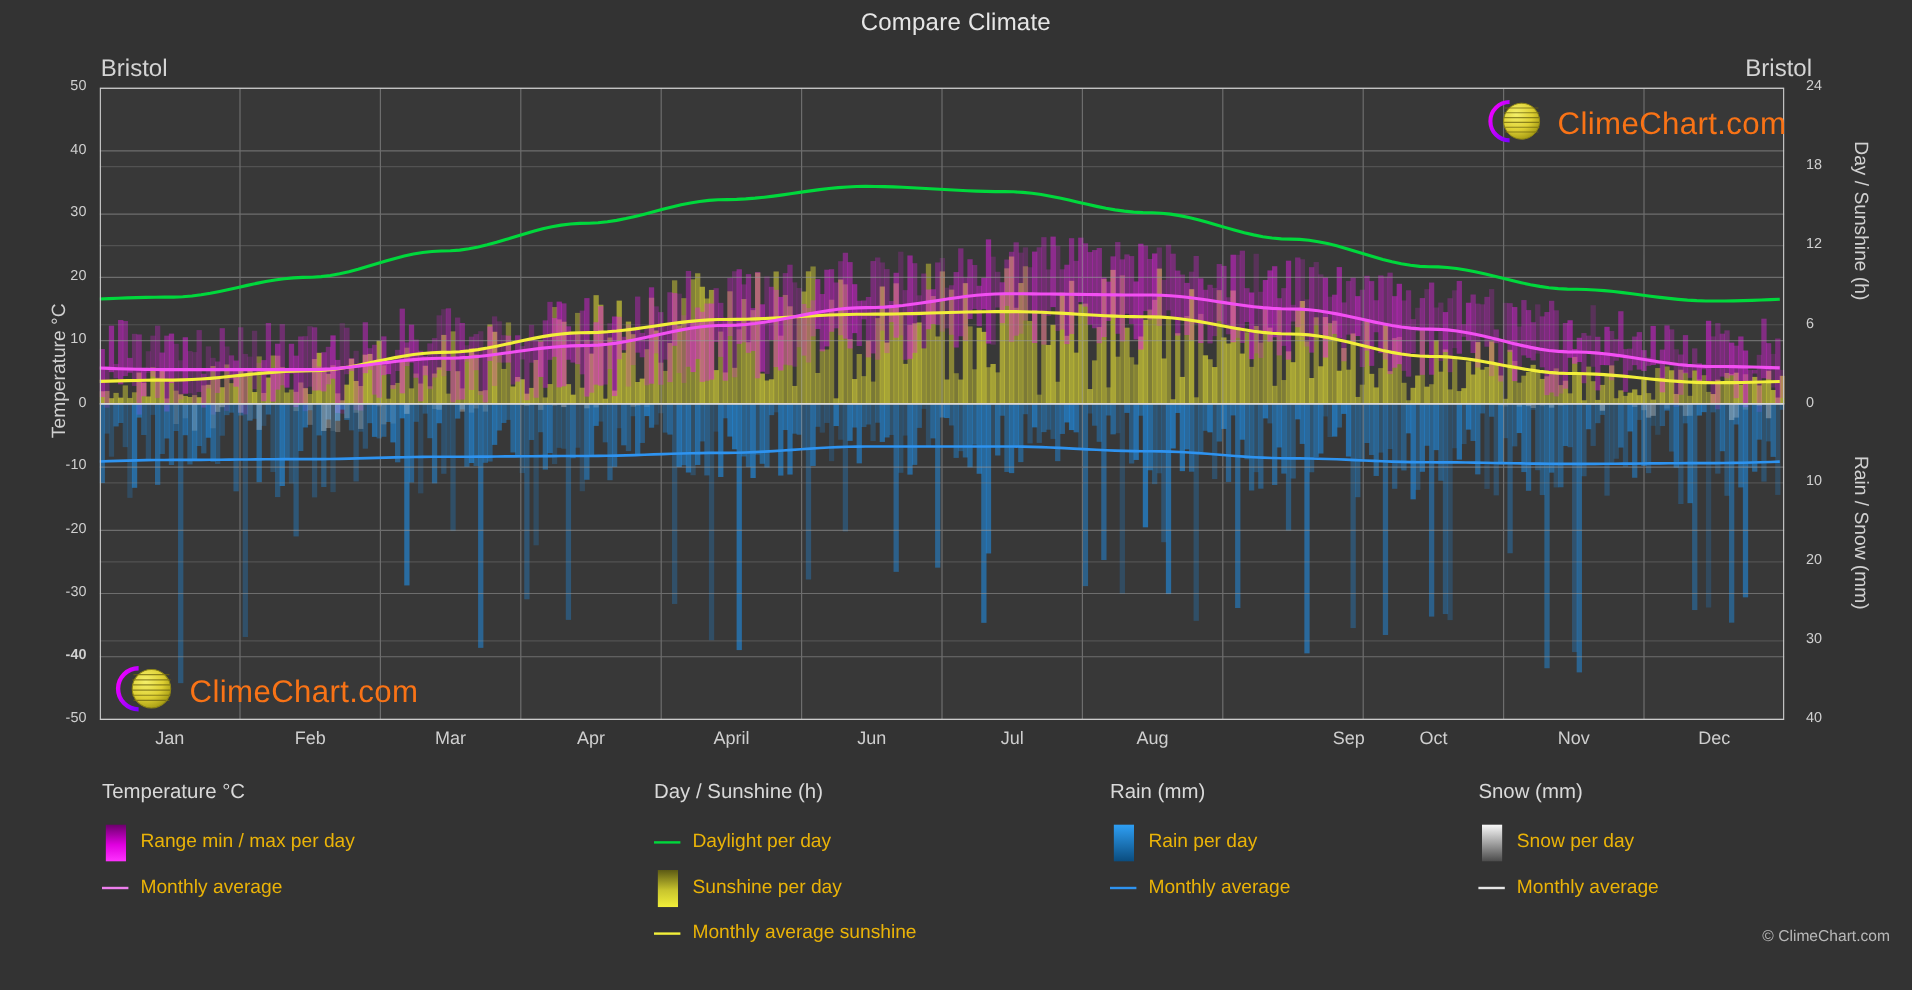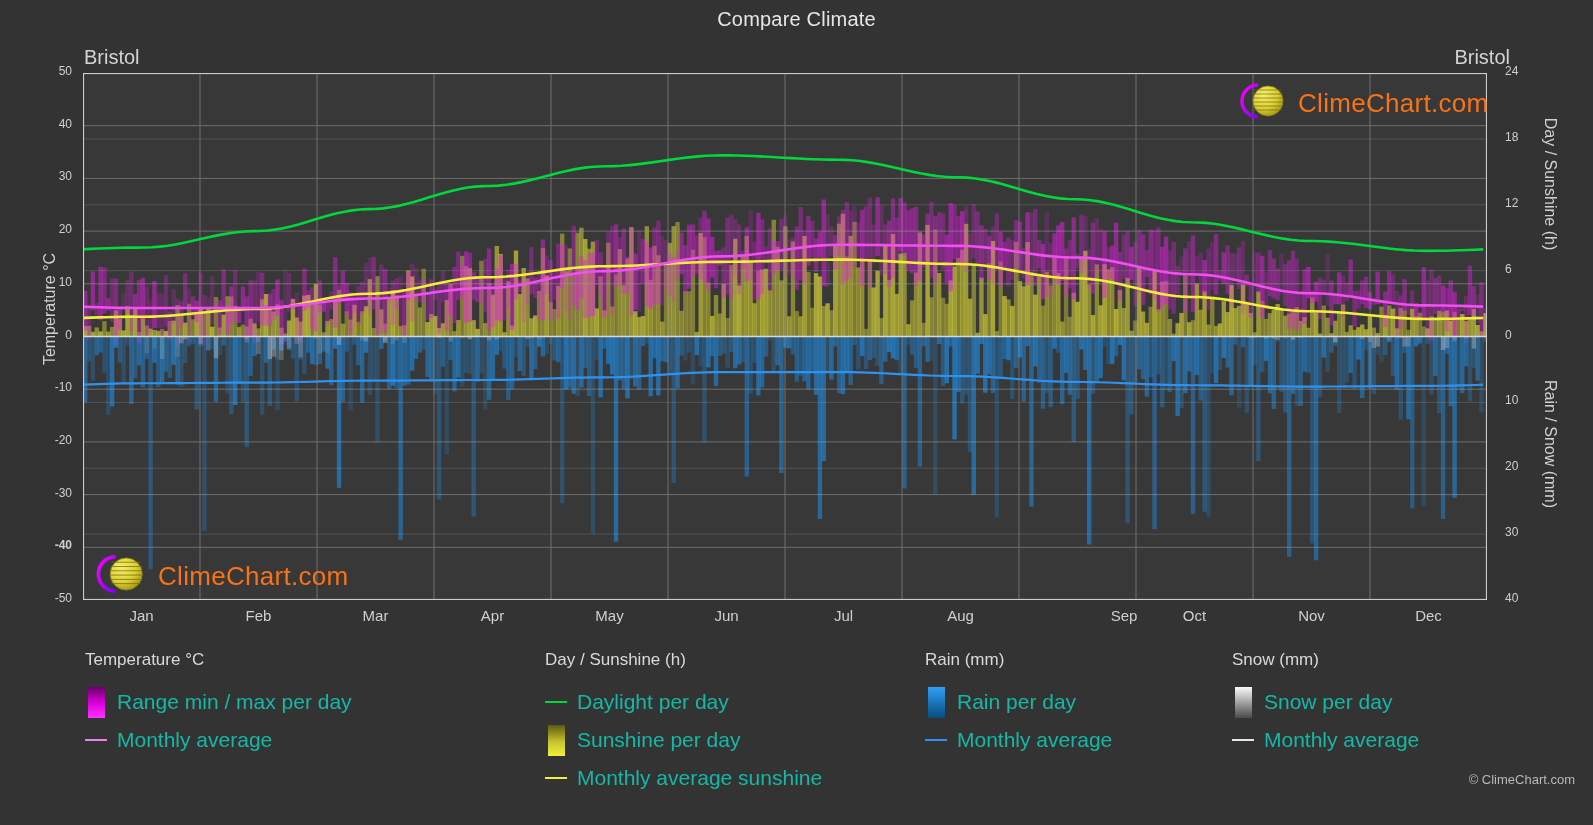--- a/index.html
+++ b/index.html
@@ -112,21 +112,21 @@
     color: #d9d9d9;
     margin-bottom: 13px;
     white-space: nowrap;
   }
   .legend-row {
     display: flex;
     align-items: center;
     height: 38px;
     white-space: nowrap;
   }
-  .legend-label { font-size: 21px; color: #14b8a6; margin-left: 10px; }
+  .legend-label { font-size: 16px; color: #eab308; margin-left: 10px; }
   .sw-line { width: 22px; height: 0; border-top: 2px solid #fff; display:inline-block; margin: 0 0 0 0;}
   .sw-holder { width: 22px; display:flex; justify-content:center; align-items:center; }
   #col-temp { left: 85px; }
   #col-day  { left: 545px; }
   #col-rain { left: 925px; }
   #col-snow { left: 1232px; }
   #copyright {
     position: absolute;
     right: 18px;
     top: 772px;
@@ -1405,21 +1405,21 @@
       <div class="ytick ytick-r" style="top: 393.375px;">10</div>
       <div class="ytick ytick-r" style="top: 459.25px;">20</div>
       <div class="ytick ytick-r" style="top: 525.125px;">30</div>
       <div class="ytick ytick-r" style="top: 591px;">40</div>
     </div>
   <div id="xticks">
       <div class="xtick" style="left: 81.5px;">Jan</div>
       <div class="xtick" style="left: 198.5px;">Feb</div>
       <div class="xtick" style="left: 315.5px;">Mar</div>
       <div class="xtick" style="left: 432.5px;">Apr</div>
-      <div class="xtick" style="left: 549.5px;">May</div>
+      <div class="xtick" style="left: 549.5px;">April</div>
       <div class="xtick" style="left: 666.5px;">Jun</div>
       <div class="xtick" style="left: 783.5px;">Jul</div>
       <div class="xtick" style="left: 900.5px;">Aug</div>
       <div class="xtick" style="left: 1064px;">Sep</div>
       <div class="xtick" style="left: 1134.5px;">Oct</div>
       <div class="xtick" style="left: 1251.5px;">Nov</div>
       <div class="xtick" style="left: 1368.5px;">Dec</div>
     </div>
 
   <div class="axis-title-left">Temperature °C</div>

